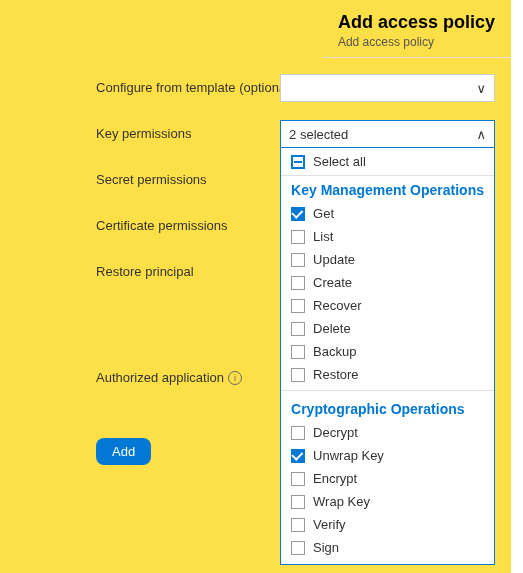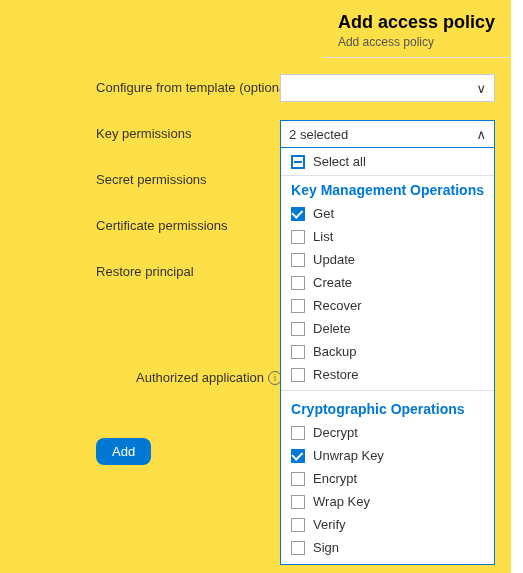--- a/index.html
+++ b/index.html
@@ -185,21 +185,20 @@
       background: #0078d4;
     }
     .divider {
       height: 1px;
       background: #e0e0e0;
       margin: 4px 0;
     }
     .spacer { height: 20px; }
     .authorized-row {
       margin-top: 0;
-      margin-left: 40px;
     }
   </style>
 </head>
 <body>
 
 <div class="page-container">
   <div class="header">
     <div class="header-title">Add access policy</div>
     <div class="header-subtitle">Add access policy</div>
   </div>

